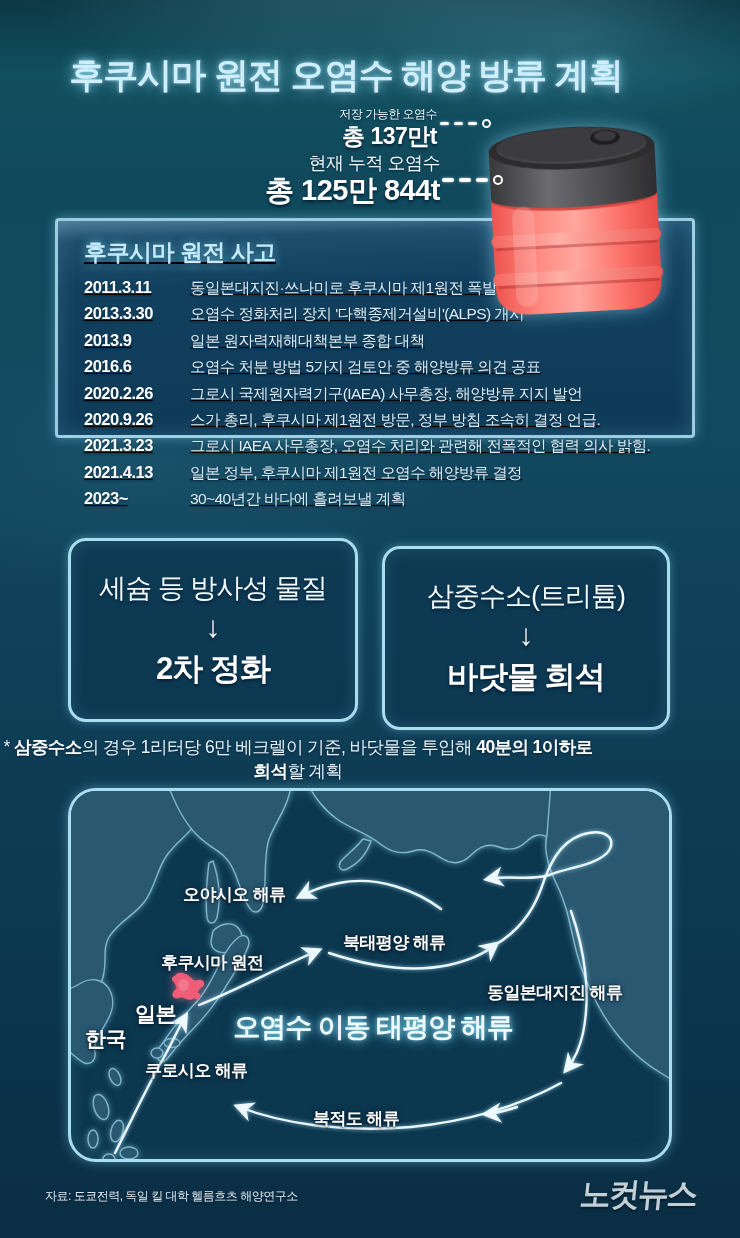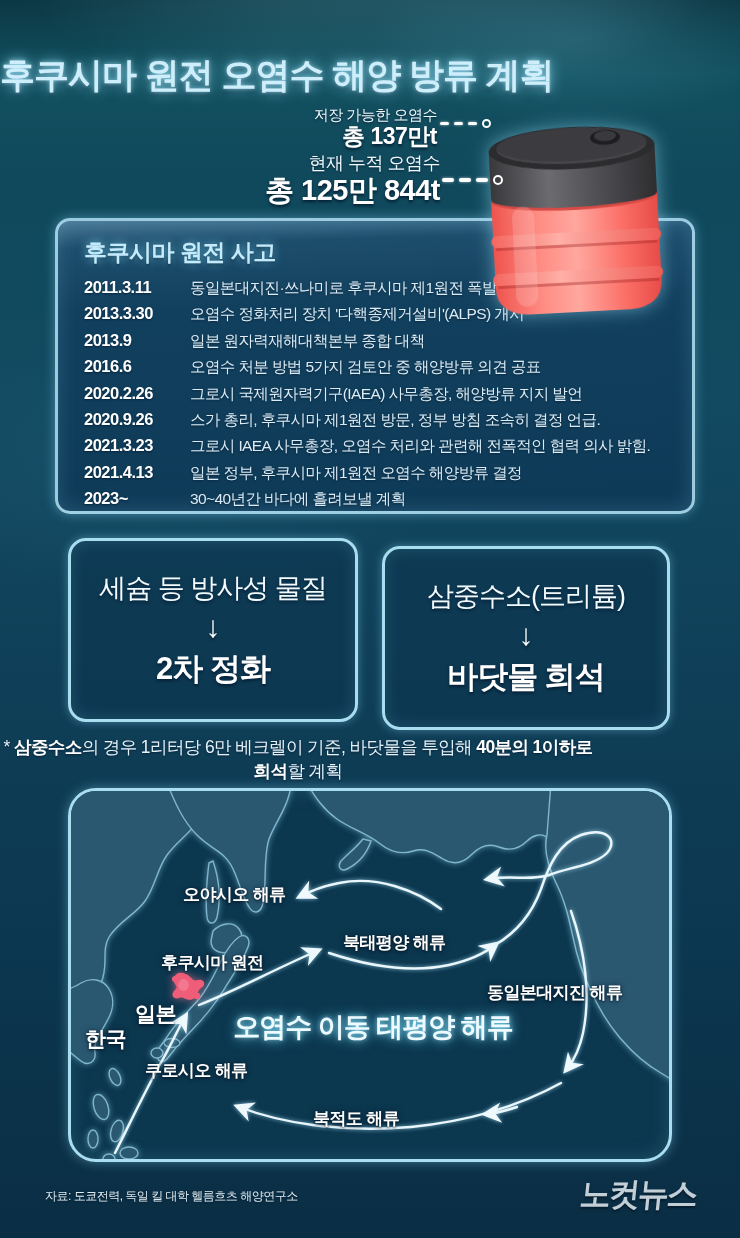--- a/index.html
+++ b/index.html
@@ -3,44 +3,44 @@
 <meta charset="utf-8">
 <style>
   html,body{margin:0;padding:0;}
   body{width:740px;height:1238px;overflow:hidden;font-family:"Liberation Sans","DejaVu Sans",sans-serif;}
   #stage{position:relative;width:740px;height:1238px;overflow:hidden;
     background:linear-gradient(180deg,#0c3844 0%,#11505f 6%,#10495c 14%,#124a61 32%,#0f3f58 55%,#0c3750 76%,#0a2e44 100%);}
   #stage::before{content:"";position:absolute;inset:0;pointer-events:none;
     background:radial-gradient(ellipse 70% 18% at 50% -4%,rgba(130,210,230,.28),transparent 70%),
                radial-gradient(ellipse 40% 10% at 78% 3%,rgba(120,200,225,.18),transparent 70%),
                radial-gradient(ellipse 60% 14% at 20% 38%,rgba(80,160,190,.10),transparent 70%);}
-  .page-title{position:absolute;top:52px;left:0;width:692px;text-align:left;
+  .page-title{position:absolute;top:52px;left:0;width:692px;text-align:center;
     font-size:35px;font-weight:800;letter-spacing:-1px;color:#cfeefb;
     text-shadow:0 0 14px rgba(140,220,245,.95),0 0 4px rgba(170,235,250,.7),0 3px 4px rgba(0,25,45,.75);}
 
   
   .anno{position:absolute;text-align:right;color:#eef8fd;z-index:4;}
   .anno .lbl{display:block;letter-spacing:-0.5px;text-shadow:0 1px 2px rgba(0,20,40,.7);}
   .anno .val{display:block;font-weight:700;color:#fff;letter-spacing:-0.5px;text-shadow:0 2px 3px rgba(0,20,40,.8);}
-  .anno1{top:106px;right:303px;} .anno1 .lbl{font-size:15px;line-height:17px;} .anno1 .val{font-size:23px;line-height:26px;}
+  .anno1{top:106px;right:303px;} .anno1 .lbl{font-size:12px;line-height:17px;} .anno1 .val{font-size:23px;line-height:26px;}
   .anno2{top:152px;right:300px;} .anno2 .lbl{font-size:18px;line-height:22px;} .anno2 .val{font-size:29px;line-height:32px;}
   .leader{position:absolute;display:flex;align-items:center;gap:5px;z-index:5;}
   .leader i{display:block;background:#fff;border-radius:3px;box-shadow:0 0 3px rgba(255,255,255,.65);}
   .leader .ring{background:transparent;border:2px solid #fff;border-radius:50%;}
   .leader1{top:119px;left:440px;} .leader1 i{width:9px;height:3.5px;} .leader1 .ring{width:5px;height:5px;}
   .leader2{top:175px;left:442px;} .leader2 i{width:12px;height:4.5px;} .leader2 .ring{width:6px;height:6px;}
 
   .barrel{position:absolute;left:482px;top:108px;width:186px;height:212px;z-index:3;
     transform:rotate(-3deg);filter:drop-shadow(0 0 9px rgba(150,220,245,.55));}
 
   
-  .panel{position:absolute;left:55px;top:218px;width:640px;height:296px;box-sizing:border-box;
-    border:3px solid rgba(168,216,236,.92);border-radius:15px;z-index:2;
+  .panel{position:absolute;left:55px;top:218px;width:640px;height:220px;box-sizing:border-box;
+    border:3px solid rgba(168,216,236,.92);border-radius:4px;z-index:2;
     background:linear-gradient(178deg,#477693 0%,#1d4e6c 9%,#11405e 30%,#0d3a57 100%);
-    box-shadow:0 0 12px rgba(120,200,230,.5),inset 0 0 20px rgba(130,200,230,.22);}
+    box-shadow:0 0 12px rgba(120,200,230,.5),inset 0 0 20px rgba(130,200,230,.22);text-decoration:underline;}
   .panel-heading{margin:16px 0 10px 26px;font-size:23px;font-weight:800;color:#c5eafb;letter-spacing:-0.5px;
     text-shadow:0 0 10px rgba(120,210,240,.85),0 2px 3px rgba(0,20,40,.6);}
   .t-rows{margin:0 18px 0 26px;}
   .t-row{display:flex;align-items:baseline;height:26.4px;}
   .t-date{flex:0 0 106px;font-size:16.5px;font-weight:800;color:#fff;letter-spacing:-0.5px;text-shadow:0 1px 2px rgba(0,20,40,.6);}
   .t-desc{font-size:15.5px;color:#dcebf4;letter-spacing:-0.6px;text-shadow:0 1px 2px rgba(0,20,40,.5);white-space:nowrap;}
 
   
   .pbox{position:absolute;top:538px;height:184px;box-sizing:border-box;border:3px solid #a9ddf0;border-radius:18px;
     background:rgba(12,54,80,.72);box-shadow:0 0 10px rgba(130,205,235,.45),inset 0 0 16px rgba(120,200,230,.18);

